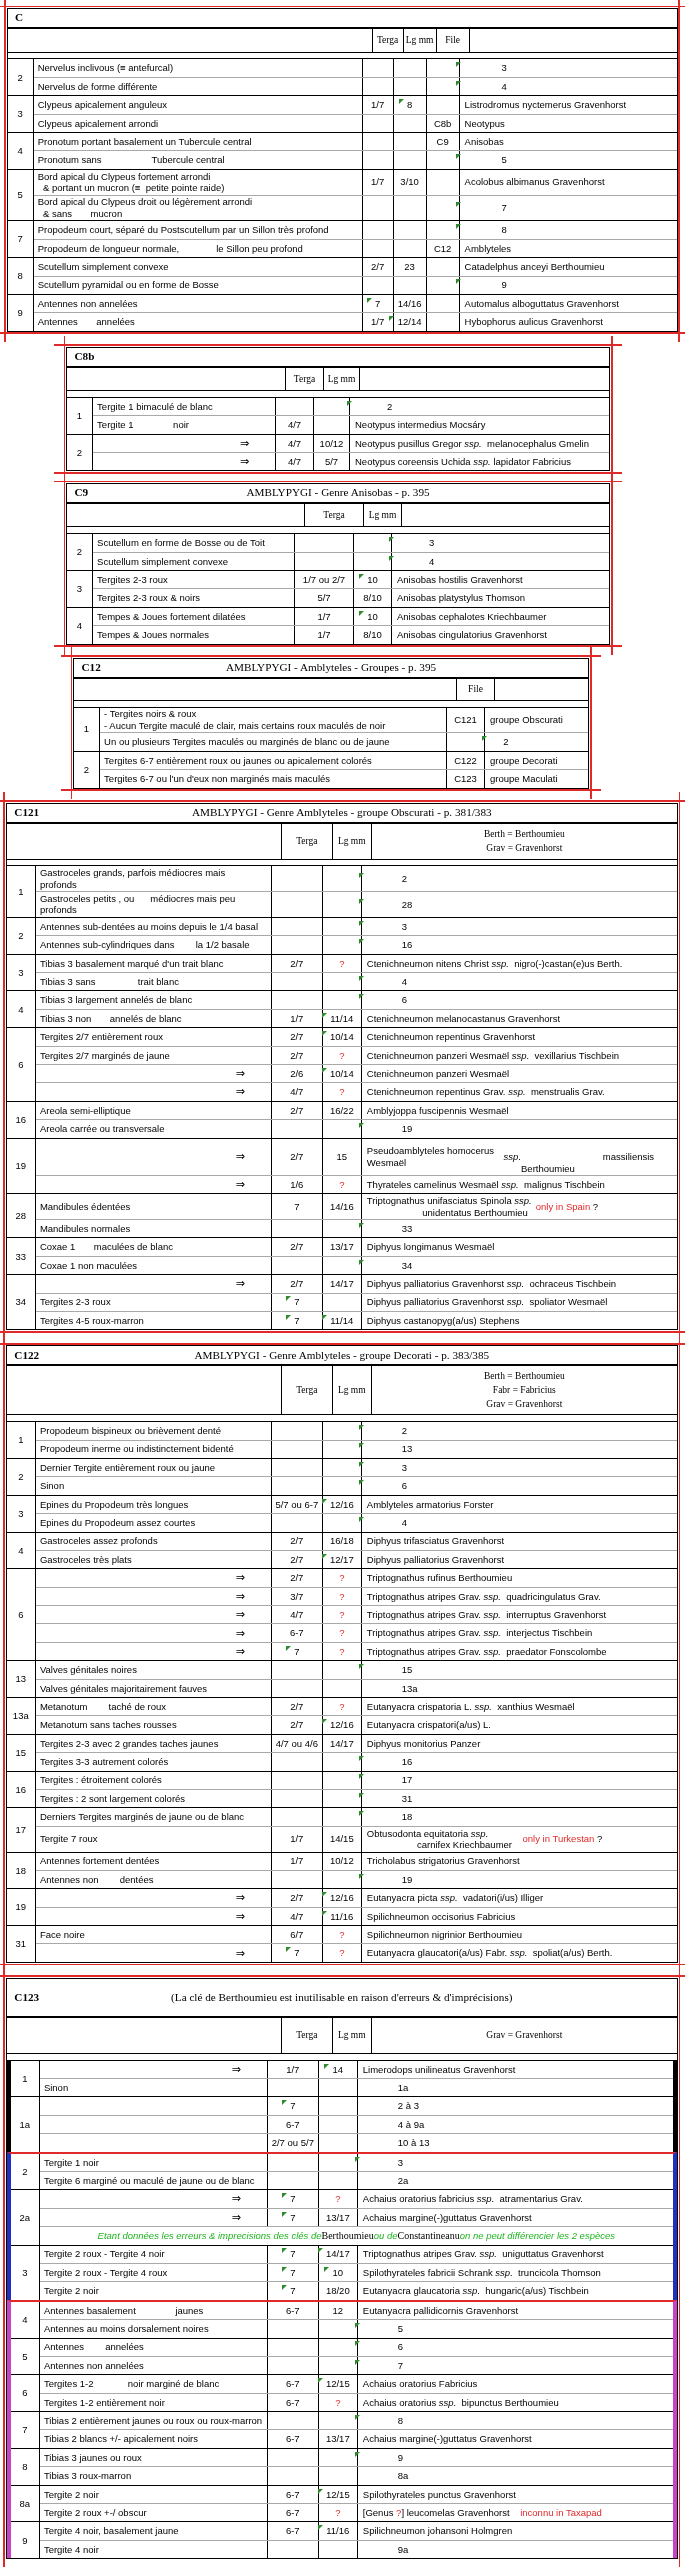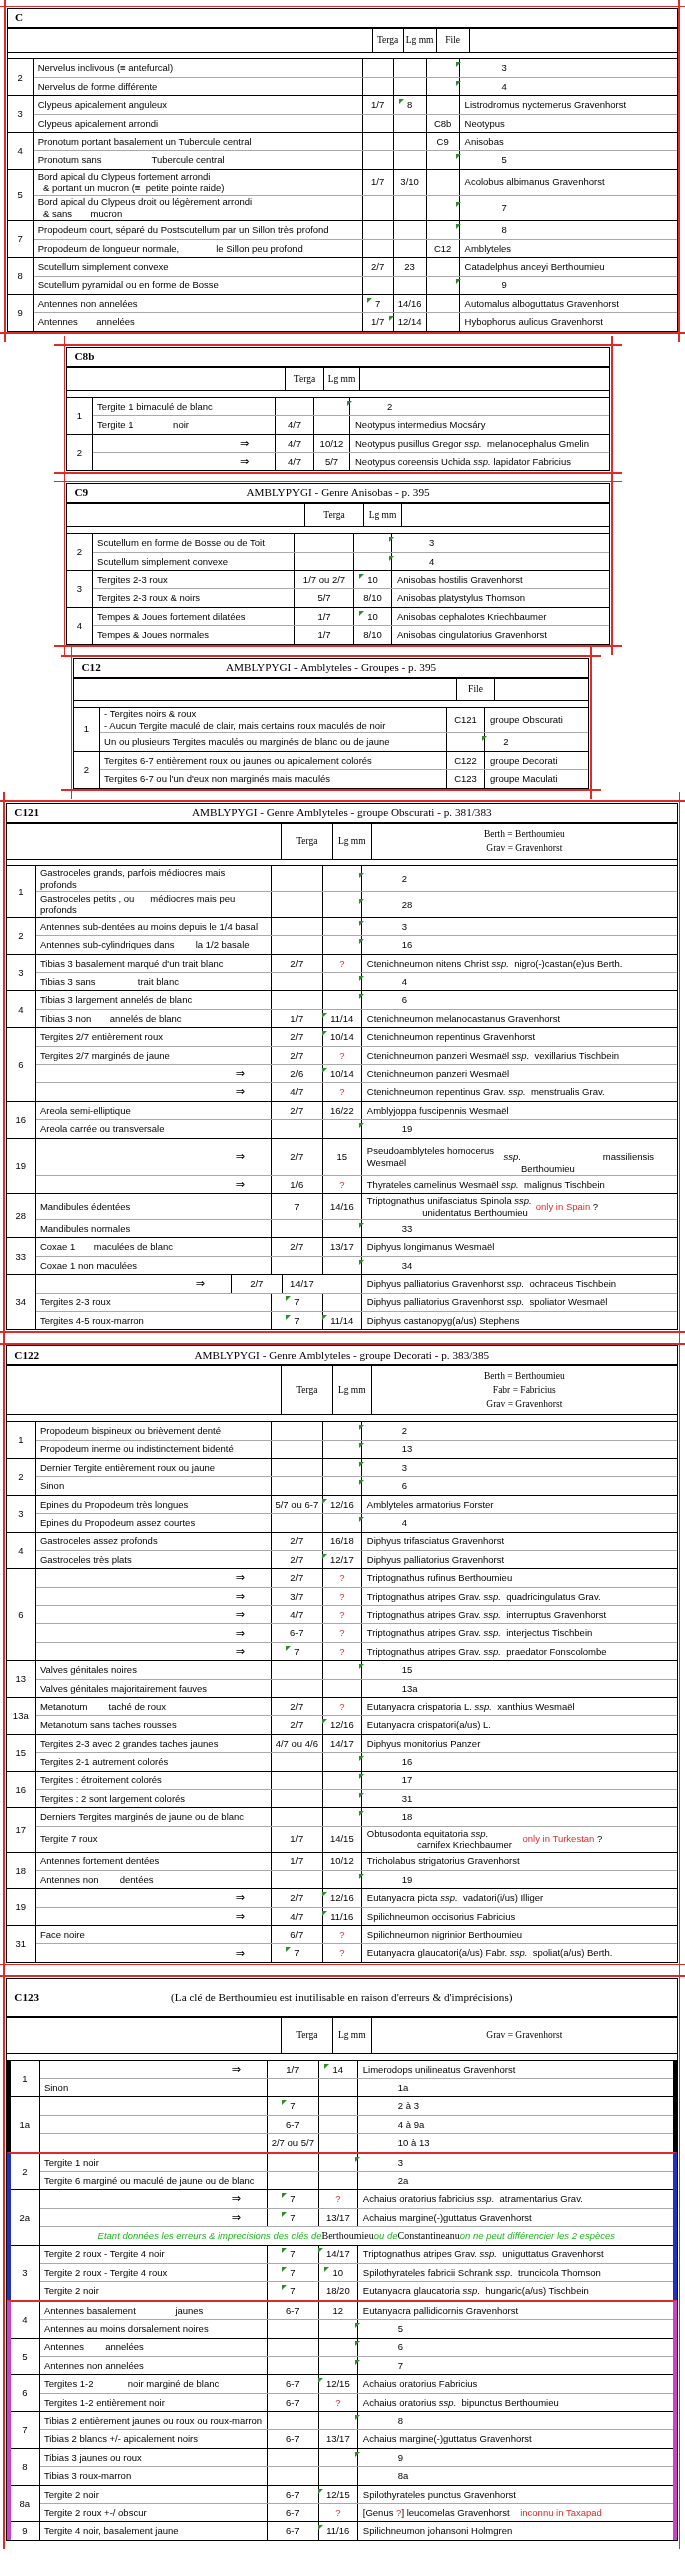--- a/index.html
+++ b/index.html
@@ -673,21 +673,21 @@
             <div class="gn" style="width: 28px;">34</div>
             <div class="gr">
               <div class="rw">
                 <div class="dc"><div class="ar">⇒</div></div>
                 <div class="tc vln" style="width: 50px;">
                   <div class="">2/7</div>
                 </div>
                 <div class="lc vln" style="width: 38px;">
                   <div class="">14/17</div>
                 </div>
-                <div class="sc vln" style="width: 305px; margin-left: 40px;">Diphyus palliatorius Gravenhorst <i>ssp.</i>  ochraceus Tischbein</div>
+                <div class="sc vln" style="width: 305px;">Diphyus palliatorius Gravenhorst <i>ssp.</i>  ochraceus Tischbein</div>
               </div>
               <div class="rw">
                 <div class="dc">Tergites 2-3 roux</div>
                 <div class="tc vln" style="width: 50px;">
                   <div class="mk">7<span class="gm"></span></div>
                 </div>
                 <div class="lc vln" style="width: 38px;"></div>
                 <div class="sc vln" style="width: 305px;">Diphyus palliatorius Gravenhorst <i>ssp.</i>  spoliator Wesmaël</div>
               </div>
               <div class="rw">
@@ -913,21 +913,21 @@
                 <div class="dc">Tergites 2-3 avec 2 grandes taches jaunes</div>
                 <div class="tc vln" style="width: 50px;">
                   <div class="">4/7 ou 4/6</div>
                 </div>
                 <div class="lc vln" style="width: 38px;">
                   <div class="">14/17</div>
                 </div>
                 <div class="sc vln" style="width: 305px;">Diphyus monitorius Panzer</div>
               </div>
               <div class="rw">
-                <div class="dc">Tergites 2-1 autrement colorés</div>
+                <div class="dc">Tergites 3-3 autrement colorés</div>
                 <div class="tc vln" style="width: 50px;"></div>
                 <div class="lc vln" style="width: 38px;"></div>
                 <div class="sc vln" style="width: 305px;"><div class="ref mk">16<span class="gm"></span></div></div>
               </div>
             </div>
           </div>
           <div class="gp">
             <div class="gn" style="width: 28px;">16</div>
             <div class="gr">
               <div class="rw">
@@ -1332,19 +1332,25 @@
               <div class="rw">
                 <div class="dc">Tergite 4 noir, basalement jaune</div>
                 <div class="tc vln" style="width: 50px;">
                   <div class="">6-7</div>
                 </div>
                 <div class="lc vln" style="width: 38px;">
                   <div class="mk ">11/16<span class="gm"></span></div>
                 </div>
                 <div class="sc vln" style="width: 305px;">Spilichneumon johansoni Holmgren</div>
               </div>
+              <div class="rw">
+                <div class="dc">Tergite 4 noir</div>
+                <div class="tc vln" style="width: 50px;"></div>
+                <div class="lc vln" style="width: 38px;"></div>
+                <div class="sc vln" style="width: 305px;"><div class="ref">9a</div></div>
+              </div>
             </div>
           </div>
         </div>
       </div>
     </div>
   </div>
 
 
 </body></html>

